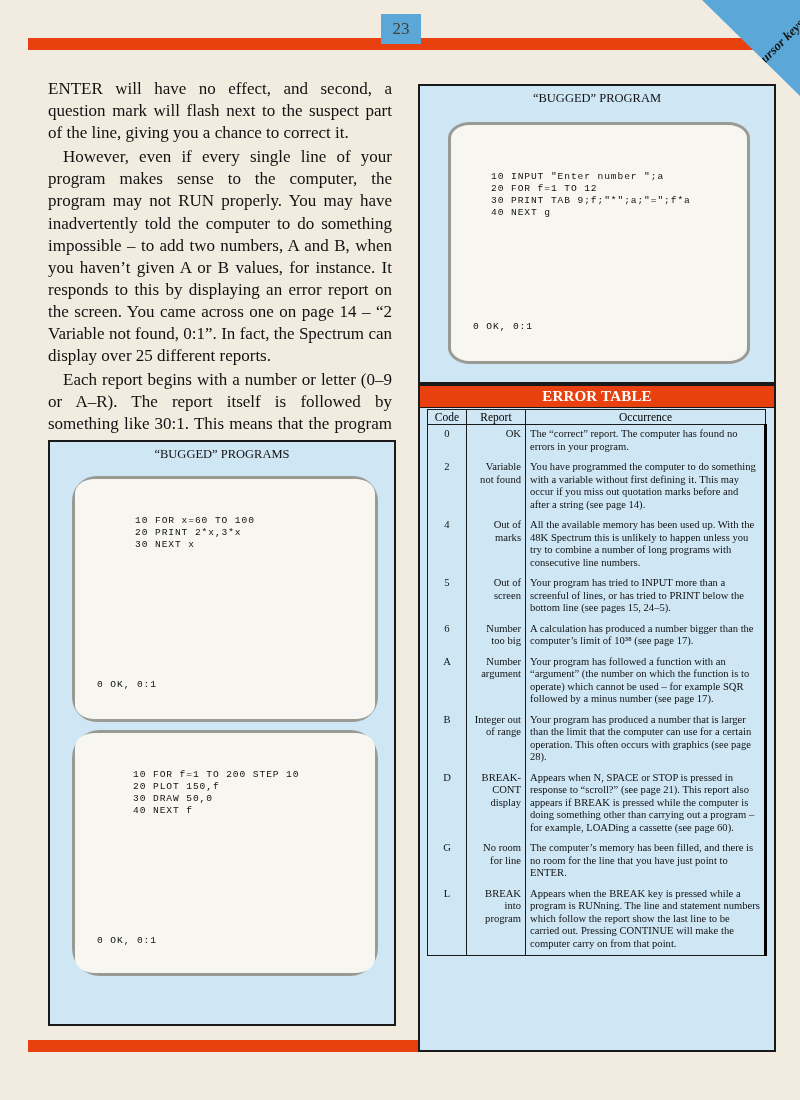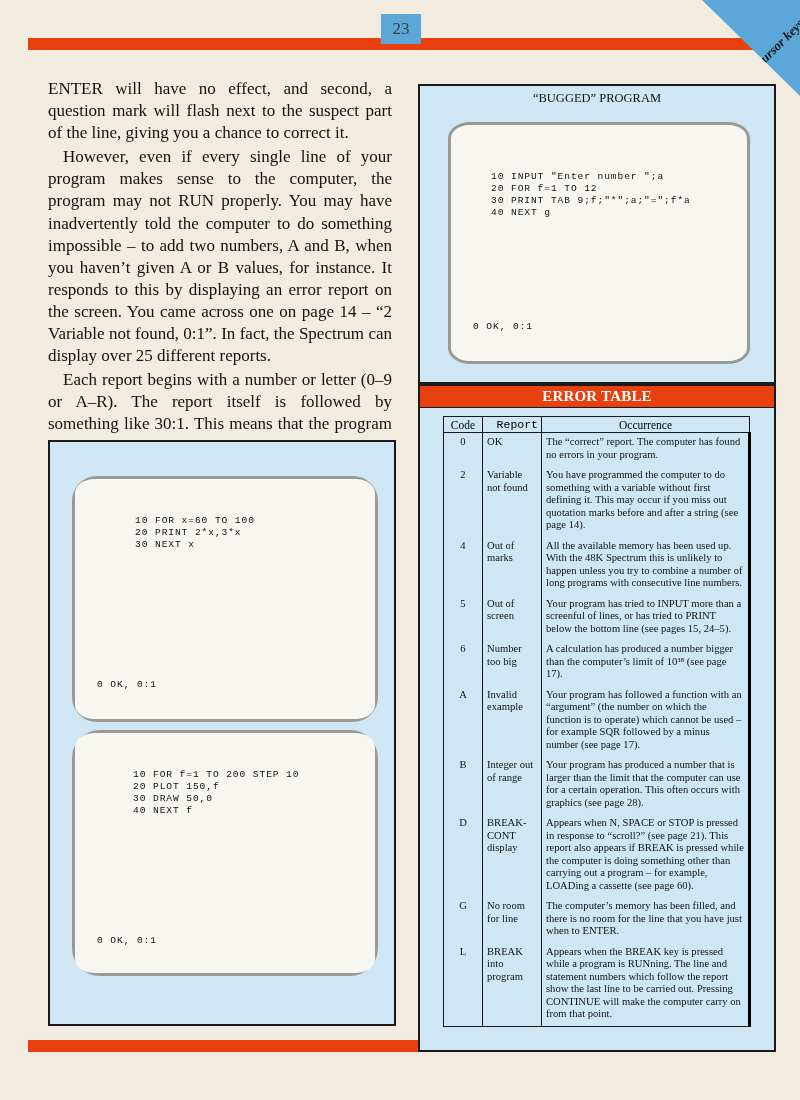--- a/index.html
+++ b/index.html
@@ -95,39 +95,39 @@
   }
   .err-head{
     background:#e8400f;color:#fff;text-align:center;
     font-size:15px;font-weight:bold;letter-spacing:.2px;
     padding:2px 0 2px 0;border-bottom:1px solid #1a1a1a;
   }
   .err-intro{
     font-size:11.4px;line-height:1.22;color:#111;padding:6px 7px 5px 7px;
   }
   table.err{
-    border-collapse:collapse;width:308px;margin:8px auto;
+    border-collapse:collapse;width:340px;margin:1px auto;
     background:#cfe7f5;
   }
   table.err th{
     font-size:11.5px;font-weight:normal;font-style:normal;
     border:1px solid #1a1a1a;border-left:none;border-right:none;
     padding:1px 3px;
   }
   table.err th.c1{width:32px;text-align:center;border-left:1px solid #1a1a1a;}
-  table.err th.c2{width:52px;text-align:right;border-left:1px solid #1a1a1a;font-family:Liberation Mono, monospace;}
+  table.err th.c2{width:52px;text-align:center;border-left:1px solid #1a1a1a;}
   table.err th.c3{text-align:center;border-left:1px solid #1a1a1a;border-right:1px solid #1a1a1a;}
   table.err td{
     font-size:10.6px;line-height:1.18;color:#111;
     vertical-align:top;padding:3px 4px 5px 4px;
     border-left:1px solid #1a1a1a;
   }
   table.err td:last-child{border-right:3px solid #000000;}
   table.err td.code{text-align:center;}
-  table.err td.rep{text-align:left;}
+  table.err td.rep{text-align:right;}
   table.err tr:last-child td{border-bottom:1px solid #1a1a1a;}
 
   
   .panel-bugged2{
     position:absolute;left:48px;top:440px;width:344px;height:582px;
     background:#cfe7f5;border:2px solid #1a1a1a;
   }
   #tv2{left:22px;top:34px;width:300px;height:240px;border-radius:25px;}
   #tv3{left:22px;top:288px;width:300px;height:240px;border-radius:28px;}
 </style>
@@ -195,48 +195,49 @@
           <td class="rep">Out of screen</td>
           <td>Your program has tried to INPUT more than a screenful of lines, or has tried to PRINT below the bottom line (see pages 15, 24–5).</td>
         </tr>
         <tr>
           <td class="code">6</td>
           <td class="rep">Number too big</td>
           <td>A calculation has produced a number bigger than the computer’s limit of 10³⁸ (see page 17).</td>
         </tr>
         <tr>
           <td class="code">A</td>
-          <td class="rep">Invalid example</td>
+          <td class="rep">Number argument</td>
           <td>Your program has followed a function with an “argument” (the number on which the function is to operate) which cannot be used – for example SQR followed by a minus number (see page 17).</td>
         </tr>
         <tr>
           <td class="code">B</td>
           <td class="rep">Integer out of range</td>
           <td>Your program has produced a number that is larger than the limit that the computer can use for a certain operation. This often occurs with graphics (see page 28).</td>
         </tr>
         <tr>
           <td class="code">D</td>
           <td class="rep">BREAK-CONT display</td>
           <td>Appears when N, SPACE or STOP is pressed in response to “scroll?” (see page 21). This report also appears if BREAK is pressed while the computer is doing something other than carrying out a program – for example, LOADing a cassette (see page 60).</td>
         </tr>
         <tr>
           <td class="code">G</td>
           <td class="rep">No room for line</td>
-          <td>The computer’s memory has been filled, and there is no room for the line that you have just when to ENTER.</td>
+          <td>The computer’s memory has been filled, and there is no room for the line that you have just point to ENTER.</td>
         </tr>
         <tr>
           <td class="code">L</td>
           <td class="rep">BREAK into program</td>
           <td>Appears when the BREAK key is pressed while a program is RUNning. The line and statement numbers which follow the report show the last line to be carried out. Pressing CONTINUE will make the computer carry on from that point.</td>
         </tr>
       </tbody>
     </table>
   </div>
 
   <div class="panel-bugged2">
+    <div class="panel-title">“BUGGED” PROGRAMS</div>
     <div class="tv" id="tv2">
       <div class="tv-screen">
         <div class="tv-code" style="left:60px;top:36px;">10 FOR x=60 TO 100
 20 PRINT 2*x,3*x
 30 NEXT x</div>
         <div class="tv-ok" style="left:22px;top:200px;">0 OK, 0:1</div>
       </div>
     </div>
     <div class="tv" id="tv3">
       <div class="tv-screen">

